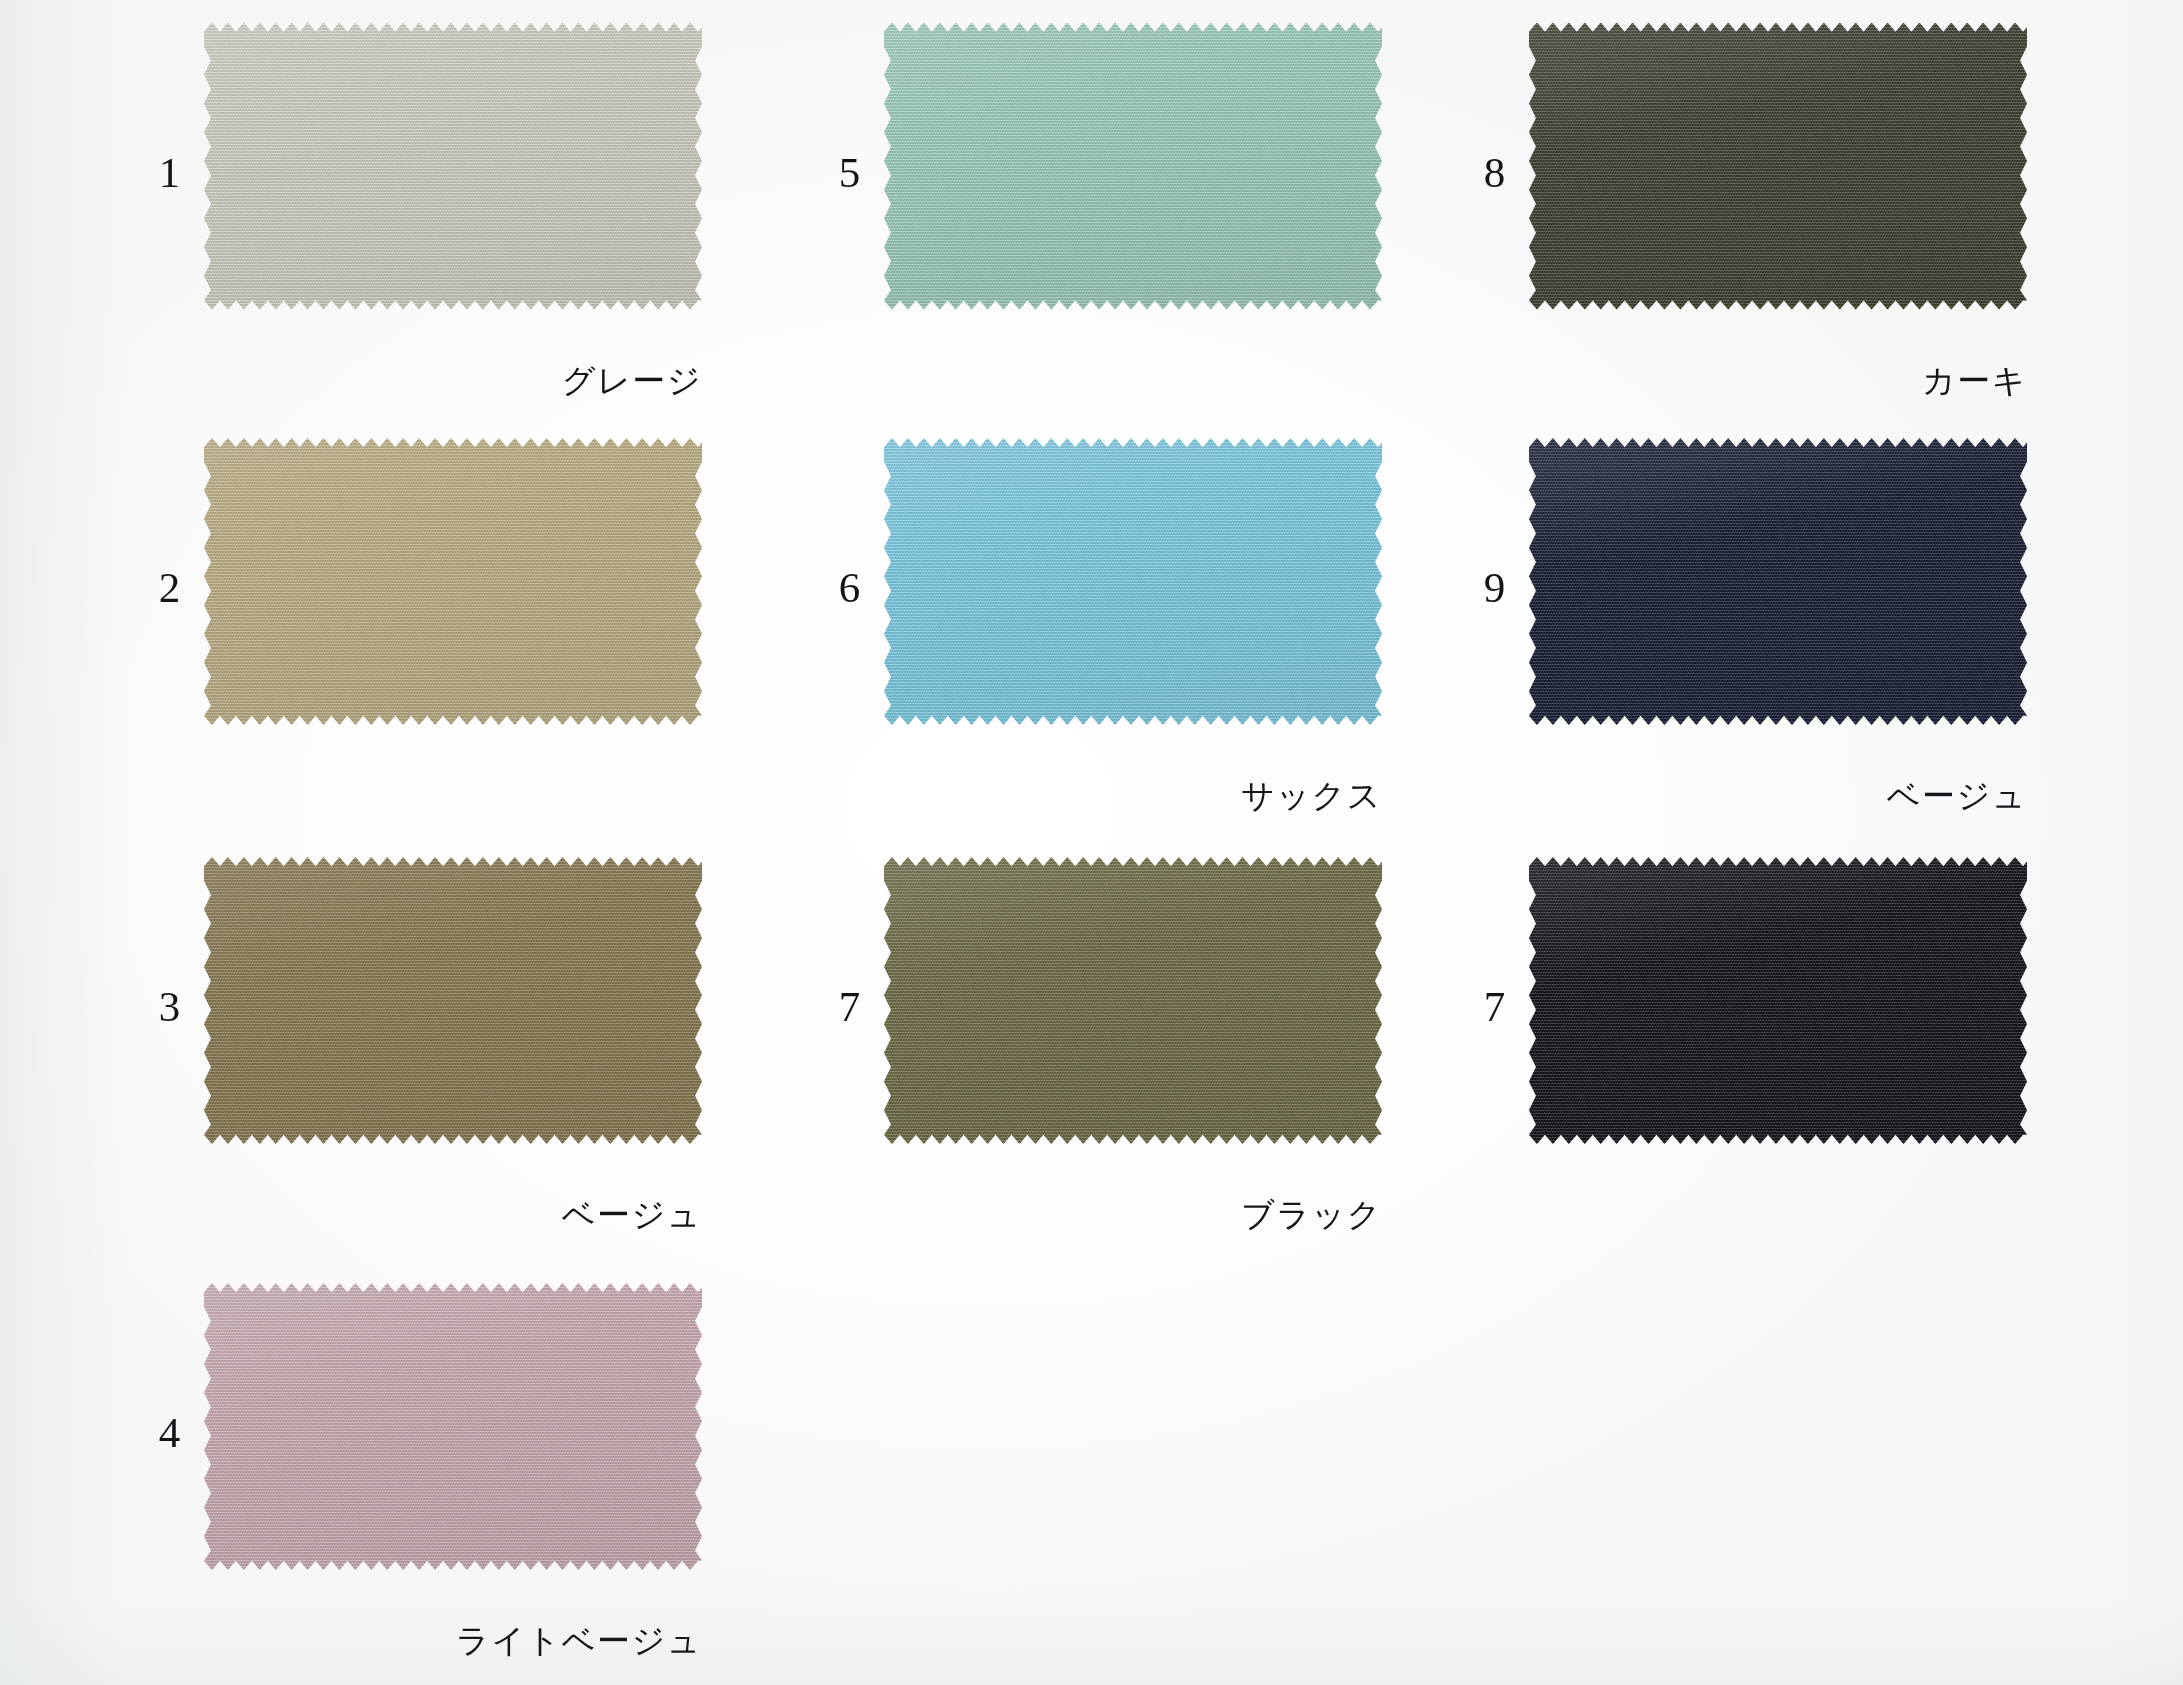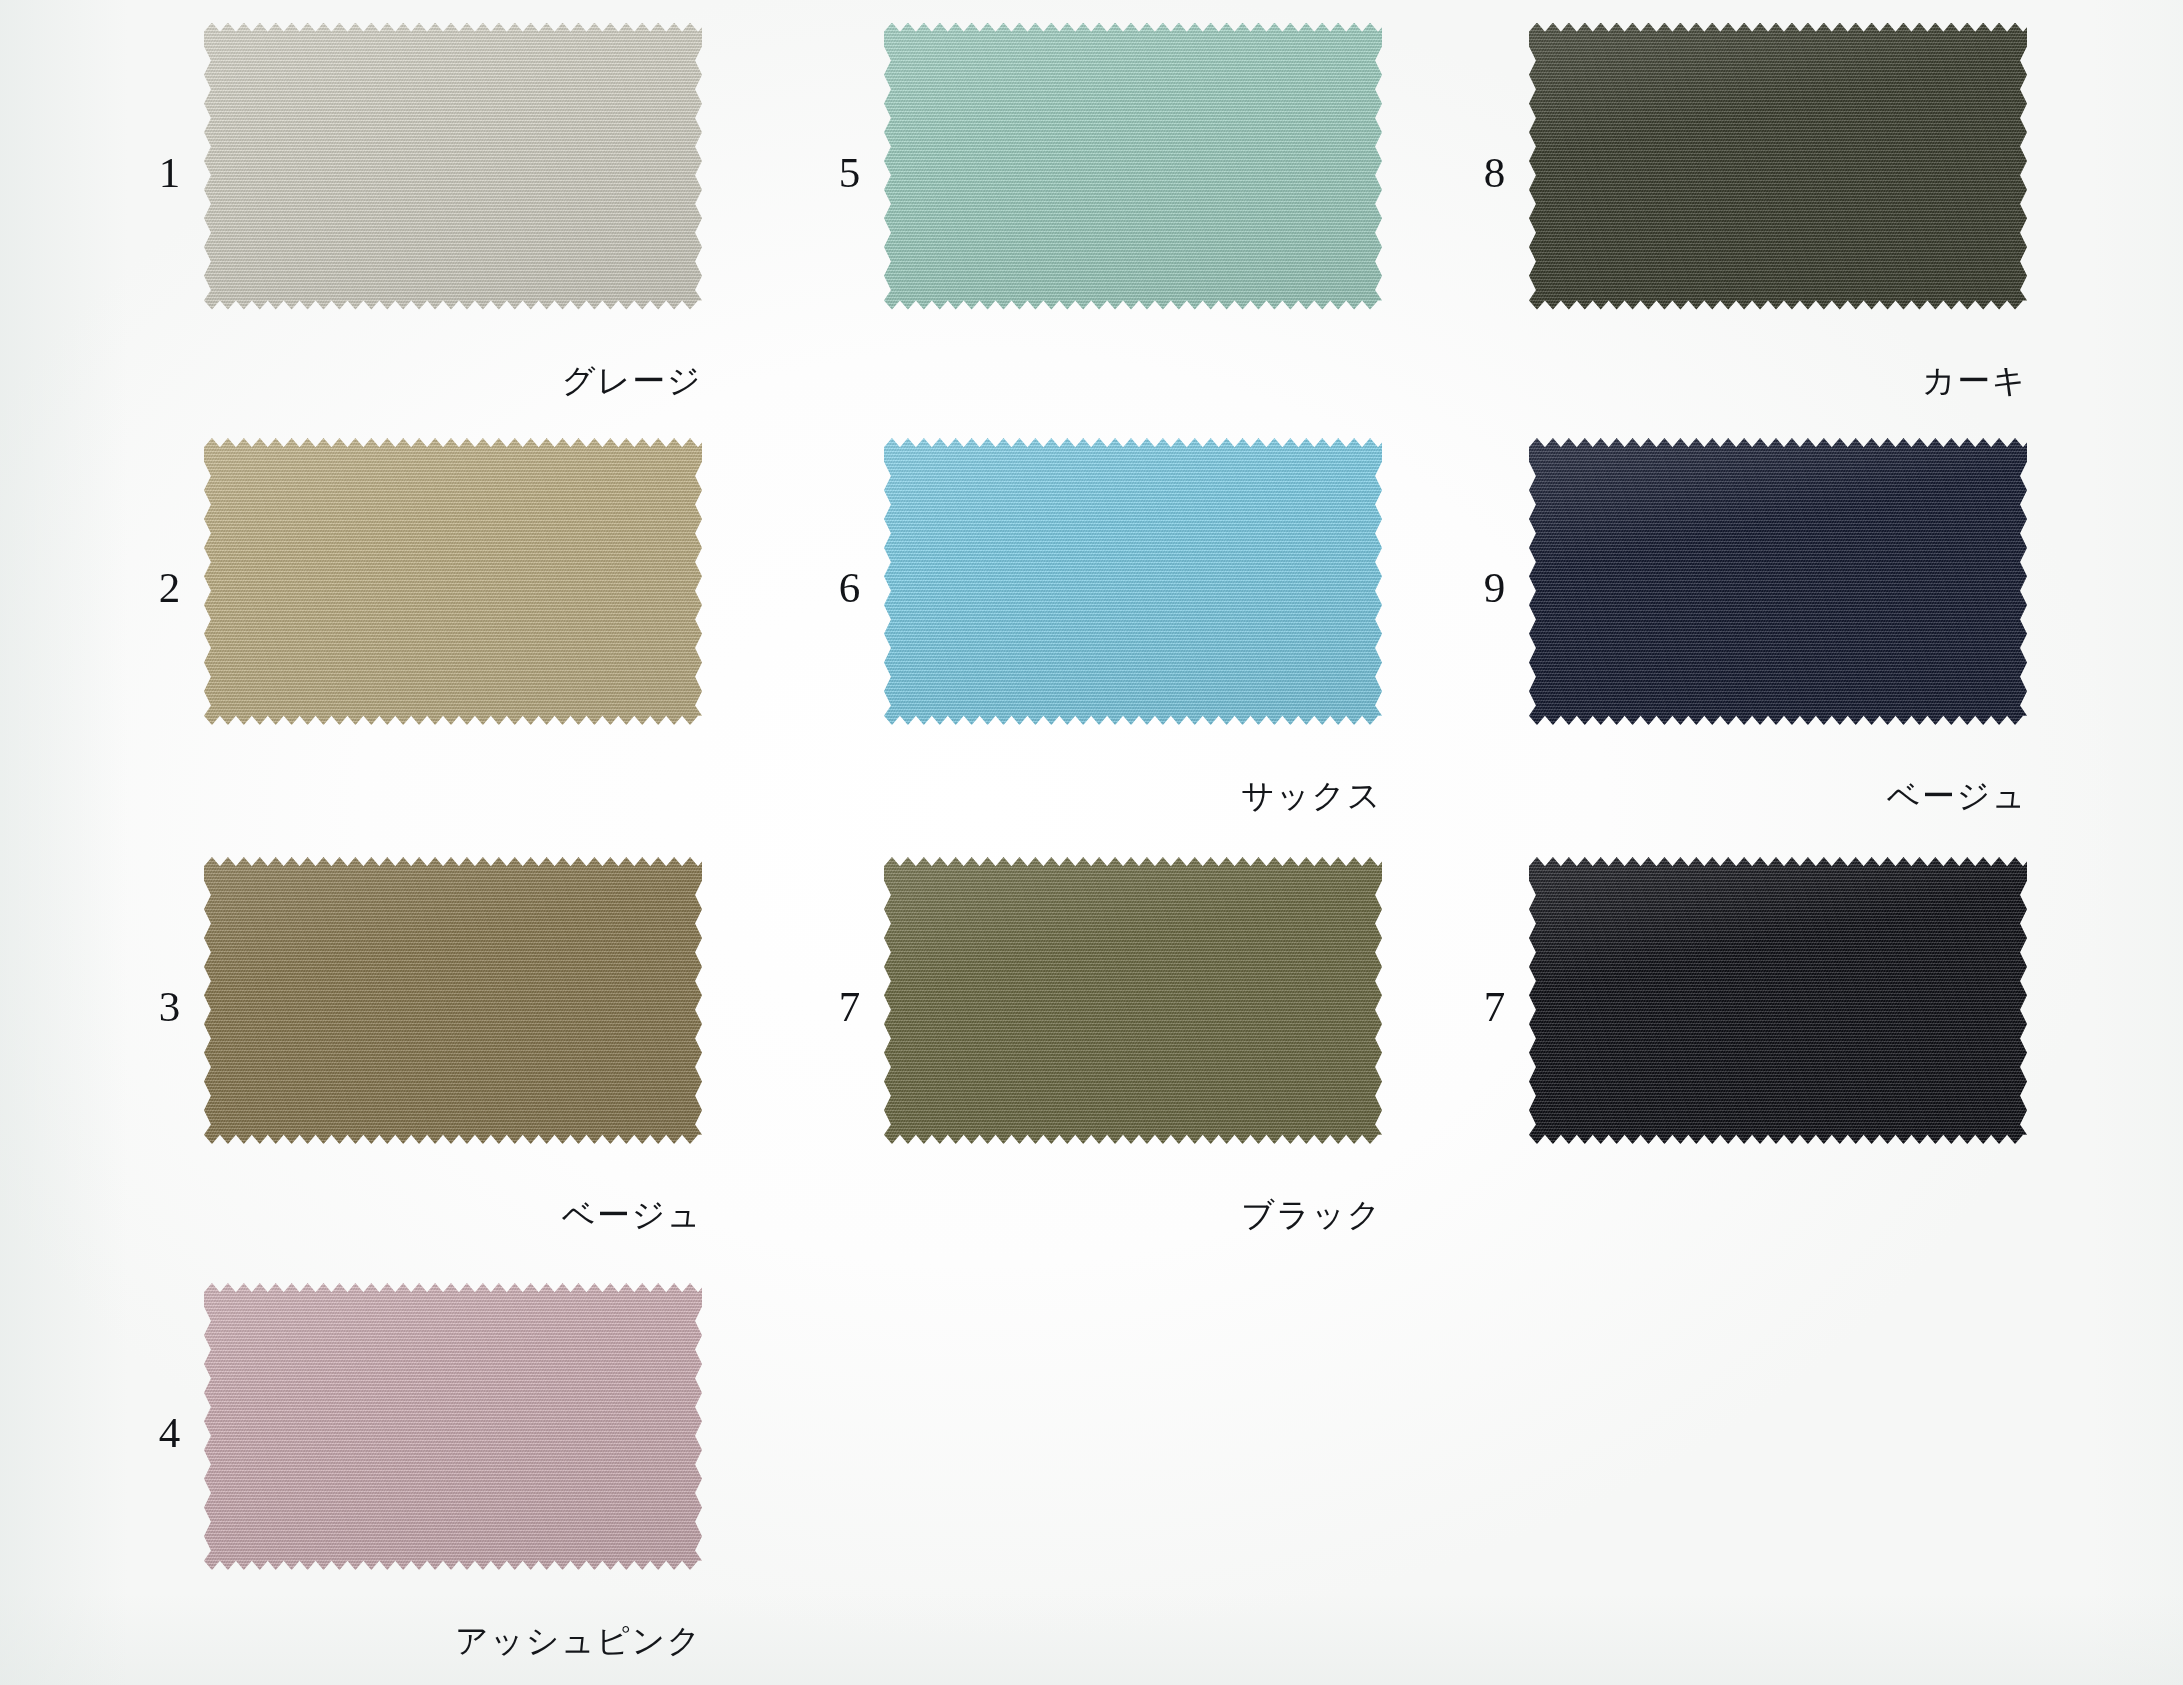--- a/index.html
+++ b/index.html
@@ -204,21 +204,21 @@
         <div class="swatch" style="background-color: rgb(138, 122, 81);"></div>
       </div>
       <div class="cell-label">ベージュ</div>
     </div>
 
     <div class="cell col-1 row-4">
       <div class="cell-index">4</div>
       <div class="swatch-wrap">
         <div class="swatch" style="background-color: rgb(207, 175, 181);"></div>
       </div>
-      <div class="cell-label">アッシュピンク</div>
+      <div class="cell-label">ライトベージュ</div>
     </div>
 
     <div class="cell col-2 row-1">
       <div class="cell-index">5</div>
       <div class="swatch-wrap">
         <div class="swatch" style="background-color: rgb(159, 208, 194);"></div>
       </div>
     </div>
 
     <div class="cell col-2 row-2">

